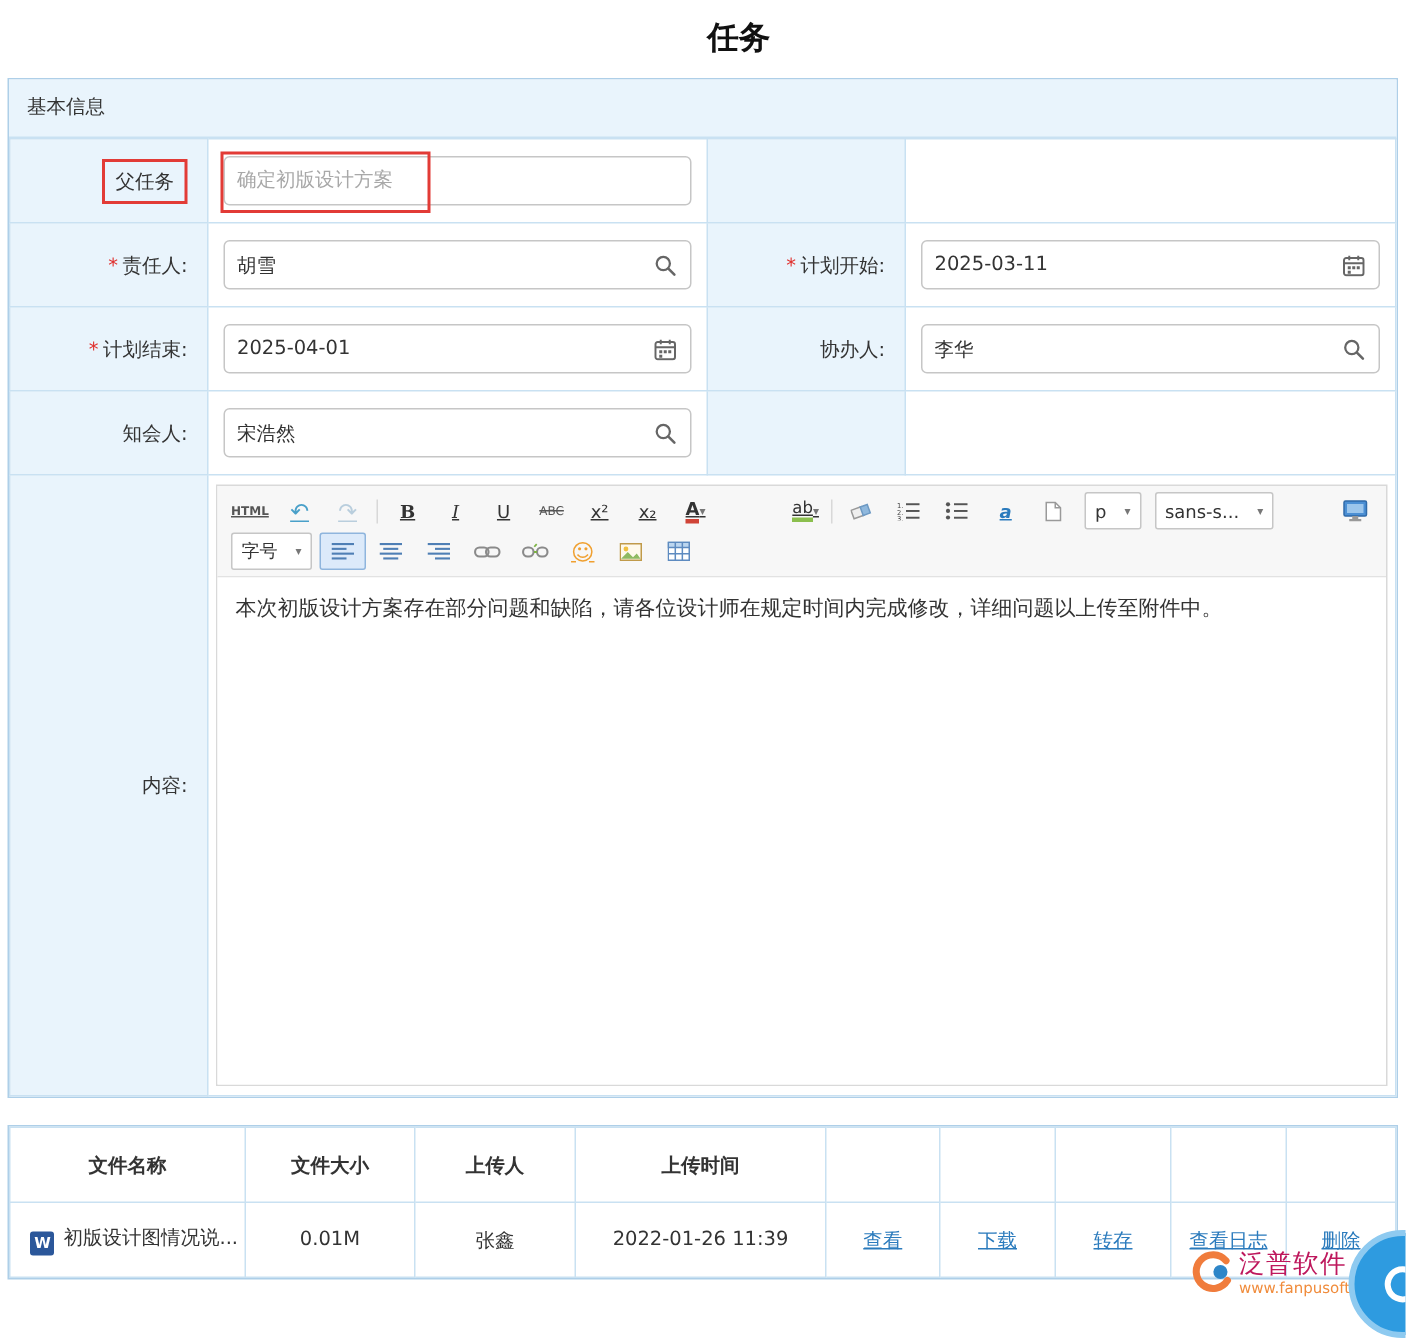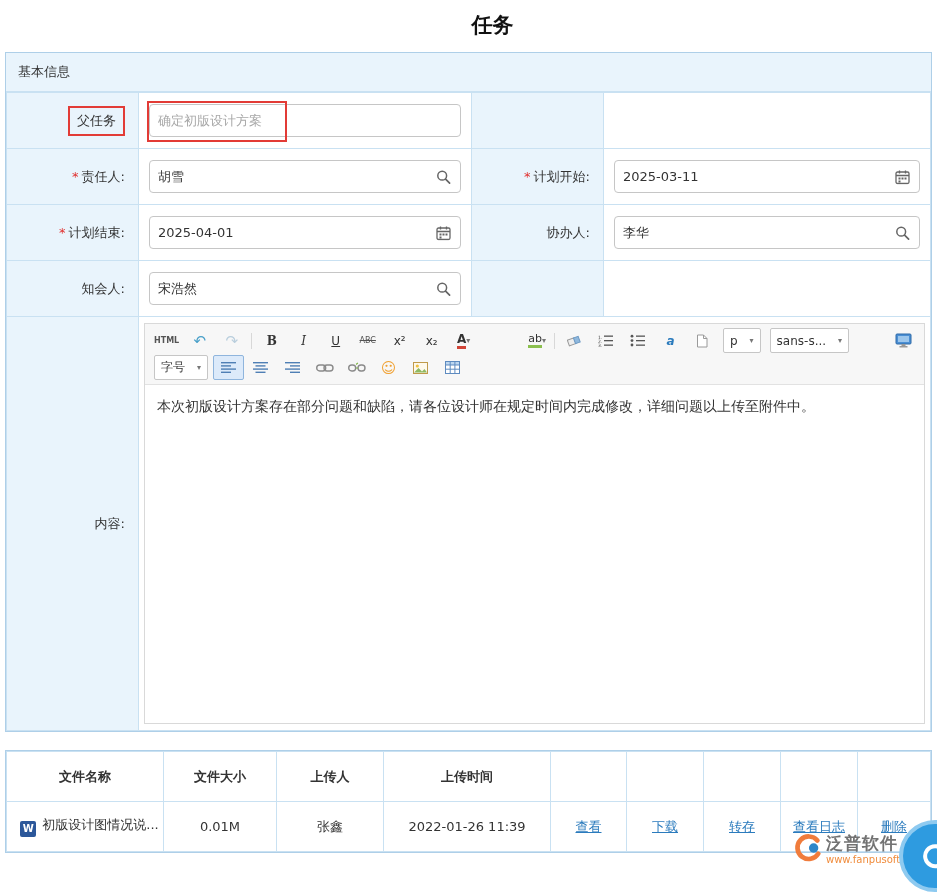--- a/index.html
+++ b/index.html
@@ -22,21 +22,21 @@
        font-size:13px;color:#333;font-family:inherit;outline:none;background:#fff;min-width:0;}
   .txt::placeholder{color:#a8a8a8;}
   .txt.dis{border-color:#e0e0e0;color:#b0b0b0;}
   .field .f-icon{position:absolute;right:10px;top:50%;transform:translateY(-50%);display:flex;cursor:pointer;}
   .red-overlay{position:absolute;left:-2px;top:-3px;width:136px;height:37px;border:2px solid #e23b36;pointer-events:none;}
   
   .editor{border:1px solid #d9d9d9;display:flex;flex-direction:column;height:399px;}
   .toolbar{background:#f7f7f7;border-bottom:1px solid #e2e2e2;padding:3px 5px;}
   .tb-row{display:flex;align-items:center;height:27px;gap:1px;}
   .tb-btn{min-width:23px;height:23px;padding:0 3px;display:inline-flex;align-items:center;justify-content:center;
-          font-size:12px;color:#333;border:1px solid transparent;border-radius:2px;cursor:pointer;}
+          font-size:12px;color:#333;border:1px solid transparent;border-radius:2px;cursor:pointer;text-decoration:underline;}
   .tb-btn.active{background:#dceafa;border-color:#8fb5dd;}
   .tb-sep{width:1px;height:16px;background:#d8d8d8;margin:0 3px;}
   .tb-select{height:23px;border:1px solid #c6c6c6;background:#fff;border-radius:2px;display:inline-flex;
              align-items:center;padding:0 6px;font-size:12px;gap:12px;margin:0 4px;cursor:pointer;white-space:nowrap;}
   .tb-spacer{flex:1;}
   .dd{font-size:8px;color:#777;}
   .html-btn{font-size:8px;font-weight:bold;color:#555;}
   .undo{color:#49a0c9;font-size:15px;}
   .redo{color:#b9cedd;font-size:15px;}
   .bold{font-weight:bold;font-family:"DejaVu Serif","Liberation Serif",serif;}
@@ -58,21 +58,21 @@
   table.attach th,table.attach td{border:1px solid #c9e1f2;font-size:13px;height:47px;text-align:center;background:#fff;overflow:hidden;white-space:nowrap;}
   table.attach th{font-weight:bold;color:#333;}
   td.file-cell{text-align:left;padding-left:10px;}
   .word-icon{display:inline-flex;width:16px;height:16px;background:#2b579a;color:#fff;font-size:10px;font-weight:bold;
              align-items:center;justify-content:center;border-radius:2px;margin-right:6px;vertical-align:-3px;}
   a.act{color:#2b7bbd;text-decoration:underline;cursor:pointer;}
   
   .watermark{position:absolute;left:793px;top:833px;display:flex;align-items:flex-start;z-index:6;pointer-events:none;}
   .wm-logo{width:30px;height:30px;margin-right:3px;}
   .wm-text{display:flex;flex-direction:column;}
-  .wm-name{font-size:17px;font-weight:bold;color:#737373;line-height:1.25;letter-spacing:1px;}
+  .wm-name{font-size:17px;font-weight:normal;color:#be185d;line-height:1.25;letter-spacing:1px;}
   .wm-url{font-size:10px;color:#f08c3c;}
   .float-btn{position:absolute;left:899px;top:820px;width:64px;height:64px;border-radius:50%;
              background:#2e9be0;border:4px solid #8ecaf0;z-index:7;display:flex;align-items:center;justify-content:center;cursor:pointer;}
 </style>
 </head>
 <body>
 
 <div class="page-title">任务</div>
 
 <div class="panel">

